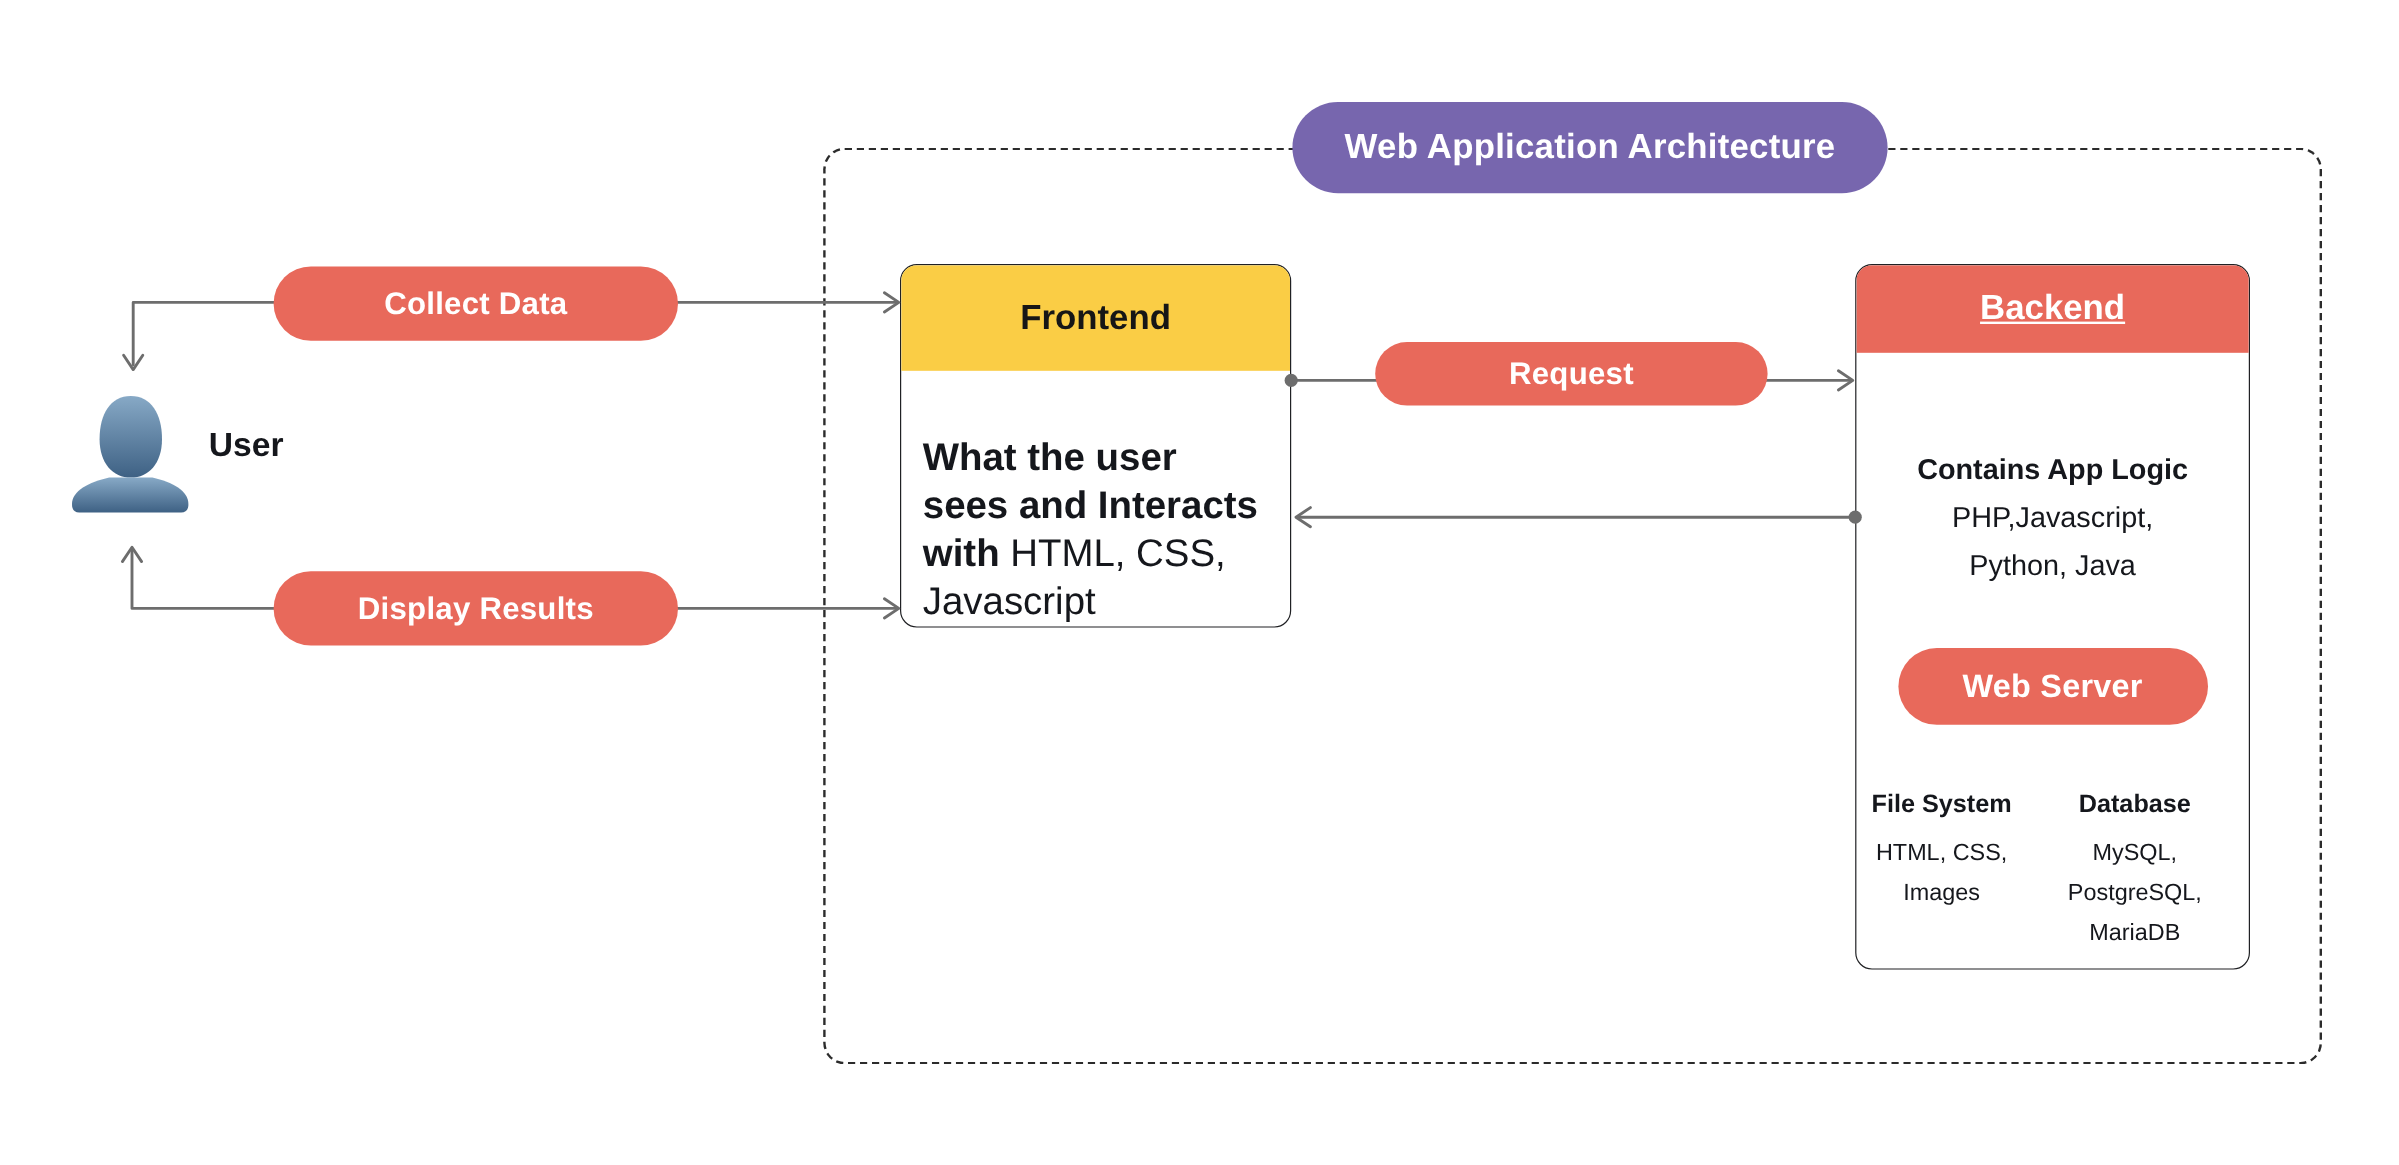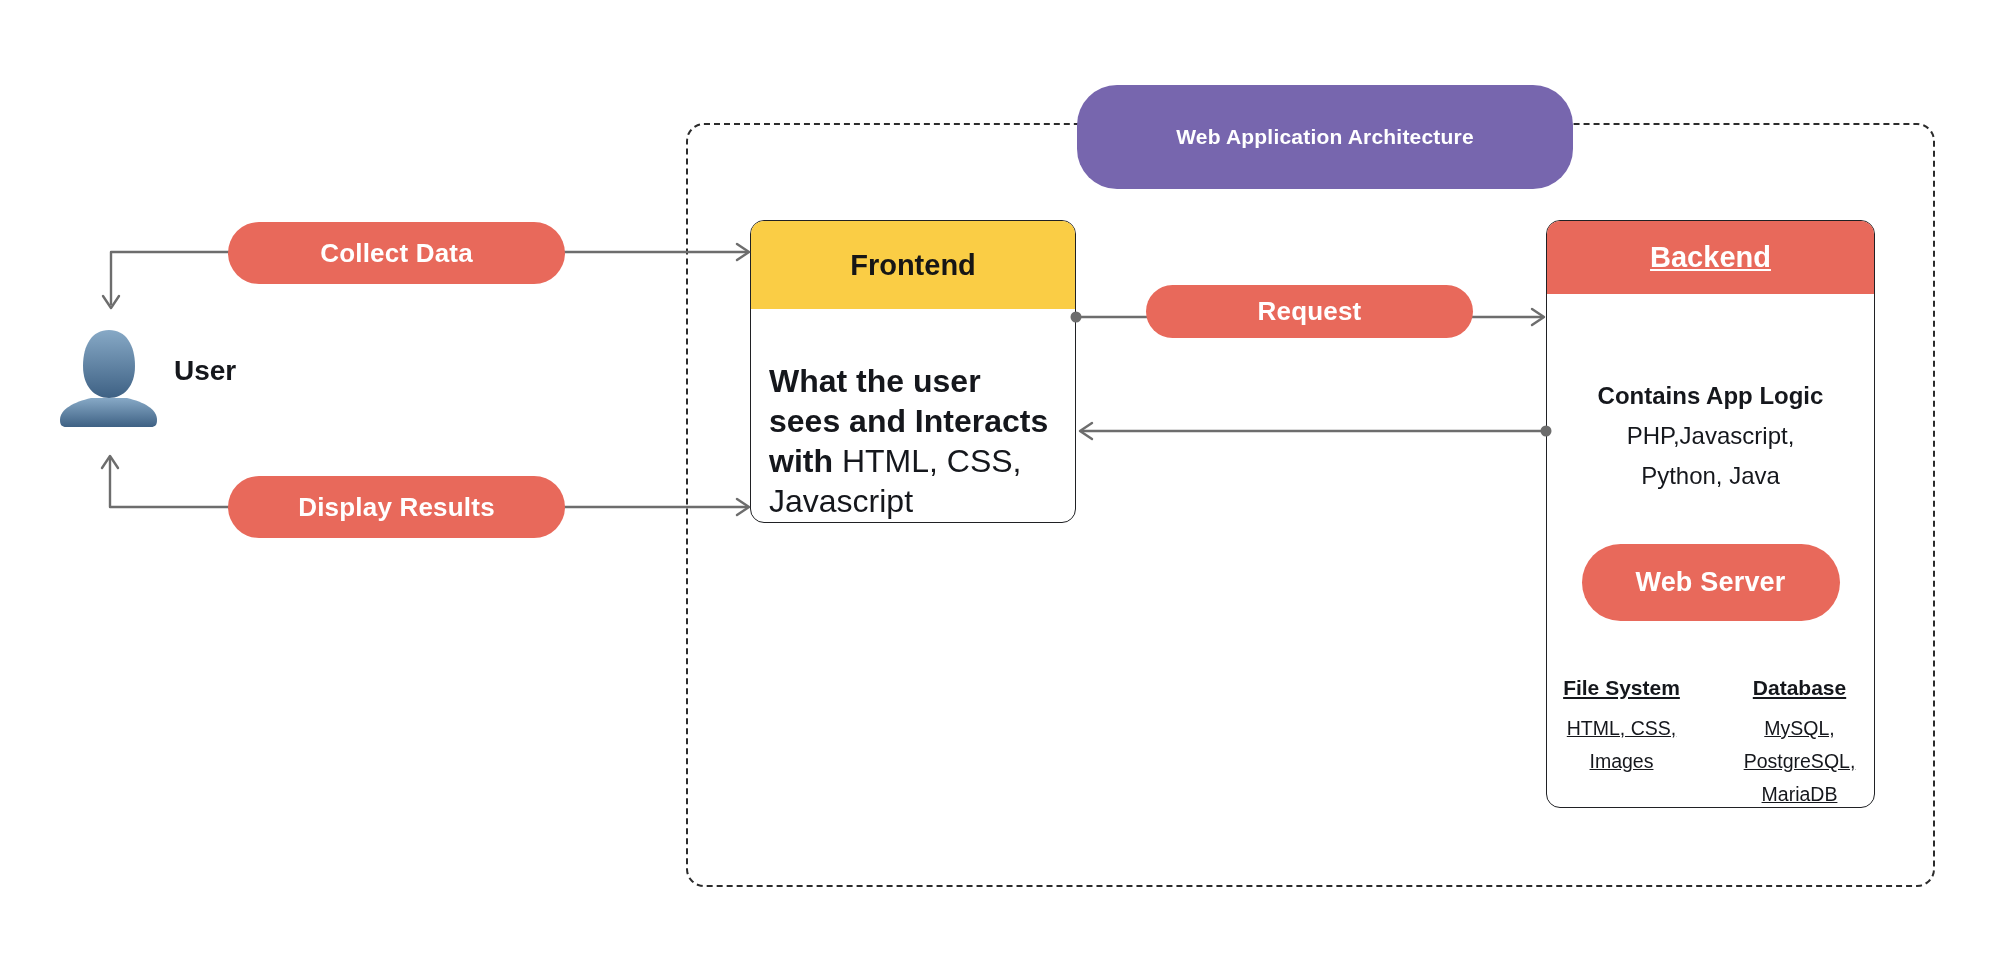--- a/index.html
+++ b/index.html
@@ -19,21 +19,21 @@
   
   svg.connectors{position:absolute; left:0; top:0; z-index:2; pointer-events:none;}
   
   .pill{
     position:absolute; z-index:3; display:flex; align-items:center; justify-content:center;
     background:var(--salmon); color:#fff; font-weight:700; border-radius:999px;
     letter-spacing:.2px; white-space:nowrap;
   }
   .pill.flow{width:337px; height:62px; font-size:26px;}
   .pill.title-pill{
-    left:1077px; top:85px; width:496px; height:104px; font-size:21px;
+    left:1077px; top:85px; width:496px; height:76px; font-size:29px;
     background:var(--purple); border-radius:40px;
   }
   #collect-pill{left:228px; top:222px;text-align:right;}
   #display-pill{left:228px; top:476px;}
   #request-pill{left:1146px; top:285px; width:327px; height:53px;}
   #response-pill{left:1146px; top:399px; width:327px; height:63px;}
   
   .card{
     position:absolute; z-index:1; background:#fff; border:1.5px solid var(--card-border);
     border-radius:14px; box-sizing:border-box; overflow:hidden;
@@ -42,28 +42,28 @@
     display:flex; align-items:center; justify-content:center;
     font-weight:700; font-size:29px;
   }
   #frontend-card{left:750px; top:220px; width:326px; height:303px;}
   #frontend-card .card-header{height:88px; background:var(--yellow); color:#161616;}
   #frontend-card .card-body{
     padding:52px 18px 0; text-align:left; font-size:32px; line-height:40px;
   }
   #backend-card{left:1546px; top:220px; width:329px; height:588px;}
   #backend-card .card-header{height:73px; background:var(--salmon); color:#fff;text-decoration:underline;}
-  #backend-card .card-body{padding:47px 0 0; text-align:center;margin-top:35px;}
+  #backend-card .card-body{padding:78px 0 0; text-align:center;}
   .logic{margin:0 45px; font-size:24px; line-height:40px;}
   .logic b{display:block;}
   .pill.webserver{
-    position:relative; left:auto; top:auto; margin:48px auto 0; width:258px; height:77px;
+    position:relative; left:auto; top:auto; margin:48px auto 0; width:258px; height:64px;
     font-size:27px;
   }
-  .cols{display:flex; justify-content:center; gap:36px; margin-top:55px;text-decoration:underline;}
+  .cols{display:flex; justify-content:flex-start; gap:19px; margin-top:55px;}
   .col{width:142px; text-align:center;}
   .col-title{font-weight:700; font-size:21px; margin-bottom:12px;}
   .col-items{font-size:19.5px; line-height:33px;}
   
   svg.user-icon{position:absolute; left:54px; top:328px; z-index:1;}
   .user-label{
     position:absolute; left:174px; top:355px; font-size:28px; font-weight:700; z-index:1;
   }
   b{font-weight:700;}
   p{margin:0;}

